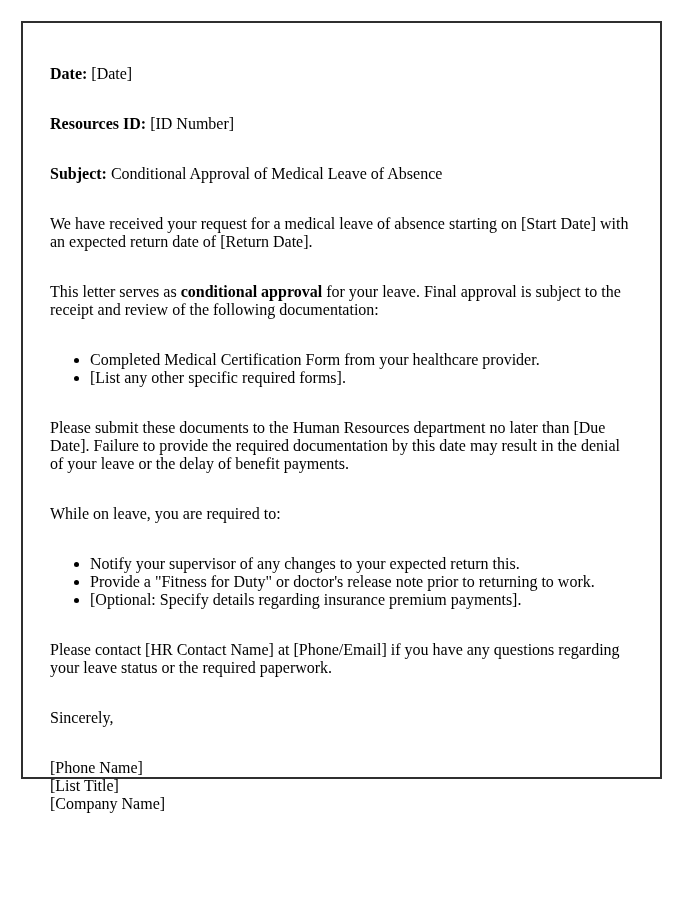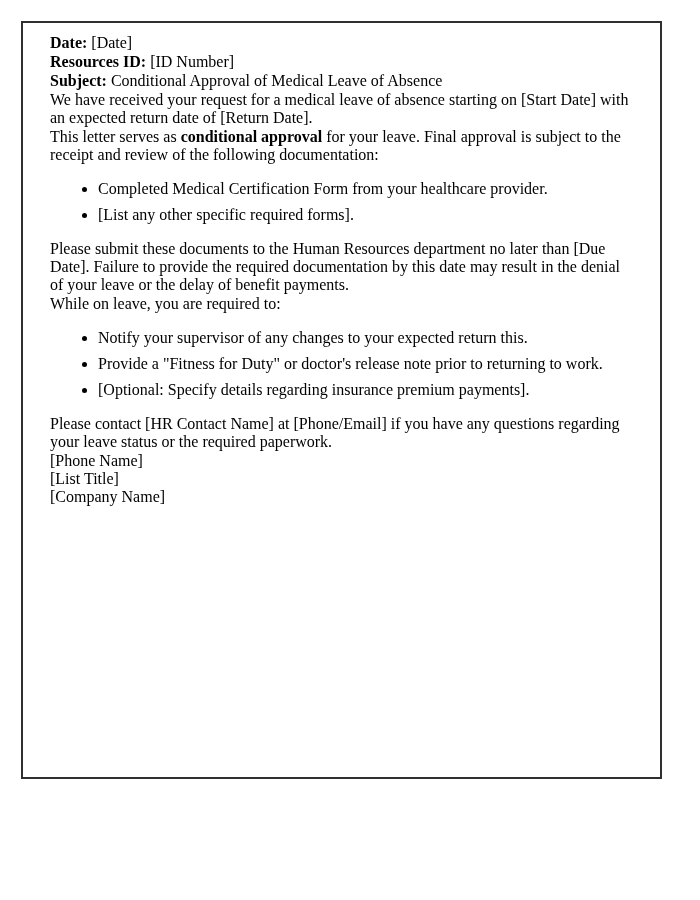--- a/index.html
+++ b/index.html
@@ -23,29 +23,29 @@
       box-sizing: border-box;
       border: 2px solid #2f2f2f;
       padding: 10px 27px 0 27px;
       background: #ffffff;
       font-family: "Liberation Serif", "DejaVu Serif", serif;
       font-size: 16px;
       line-height: normal;
       color: #000000;
     }
     .letter p {
-      margin: 1px 0;
+      margin: 32px 0;
     }
     .letter ul {
       margin: 16px 0;
       padding-left: 40px;
       list-style-type: disc;
     }
     .letter li {
-      margin: 8px;
+      margin: 0;
       padding: 0;
     }
     strong { font-weight: bold; }
   </style>
 </head>
 <body>
 
 <div class="page">
   <div class="letter">
 
@@ -80,20 +80,21 @@
     <p>While on leave, you are required to:</p>
 
     <ul>
       <li>Notify your supervisor of any changes to your expected return this.</li>
       <li>Provide a "Fitness for Duty" or doctor's release note prior to returning to work.</li>
       <li>[Optional: Specify details regarding insurance premium payments].</li>
     </ul>
 
     <p>Please contact [HR Contact Name] at [Phone/Email] if you have any questions regarding your leave status or the required paperwork.</p>
 
+    <p>Sincerely,</p>
 
     <p>
       <span>[Phone Name]</span><br>
       <span>[List Title]</span><br>
       <span>[Company Name]</span>
     </p>
 
   </div>
 </div>
 

